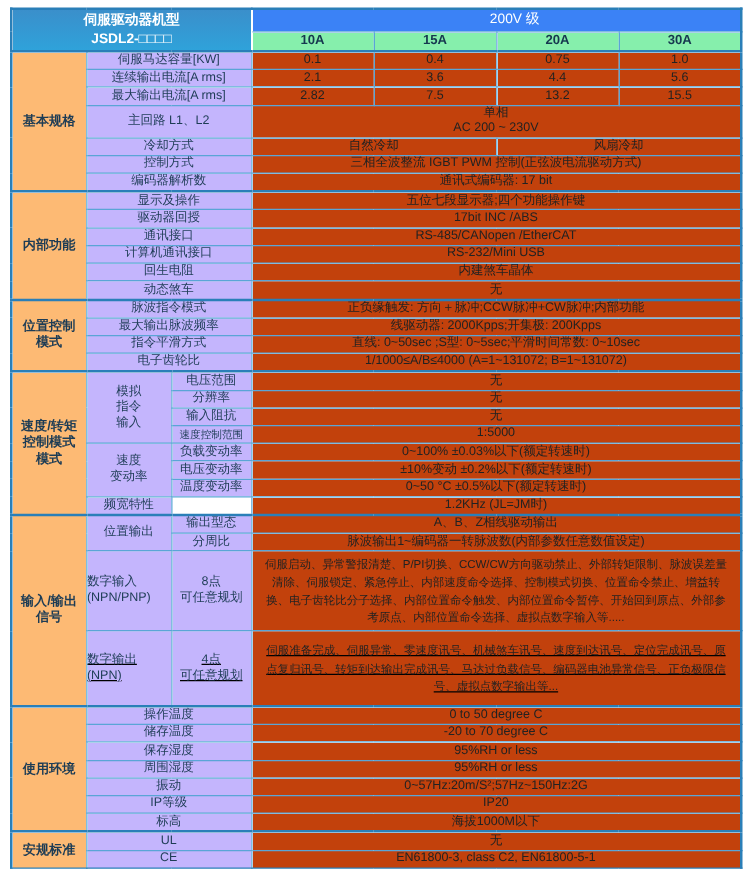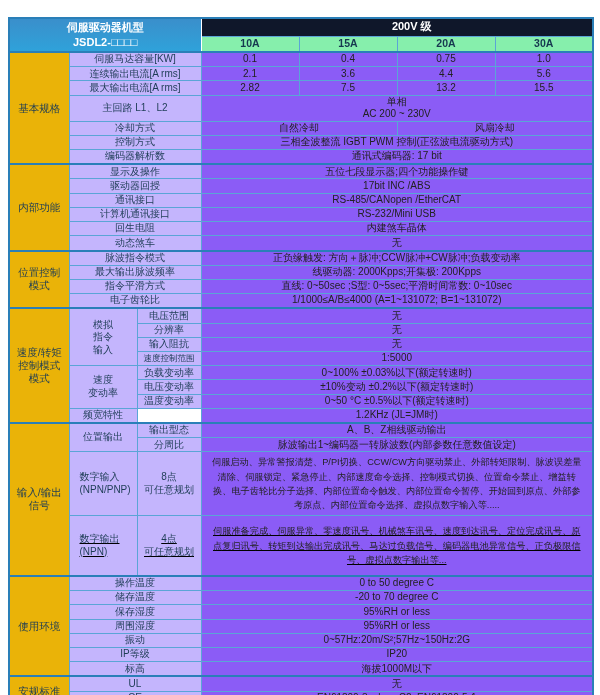--- a/index.html
+++ b/index.html
@@ -1,21 +1,21 @@
 <!DOCTYPE html>
 <html><head>
 <meta charset="utf-8">
 <style>
   html,body{margin:0;padding:0;}
   body{
     width:600px;height:695px;background:#ffffff;position:relative;
     font-family:"Liberation Sans","DejaVu Sans",sans-serif;
     -webkit-font-smoothing:antialiased;
   }
-  .sheet{position:absolute;left:8px;top:17px;width:584px;height:674px;}
+  .sheet{position:absolute;left:8px;top:6px;width:584px;height:674px;}
   table{
     width:584px;height:690px;border-collapse:collapse;table-layout:fixed;
     border:2px solid #2a7fb8;
   }
   th,td{
     border:1px solid #5aa5d6;
     padding:0 2px;
     text-align:center;vertical-align:middle;
     font-size:10px;color:#222;
     white-space:pre-line;
@@ -23,34 +23,34 @@
     line-height:1.25;
   }
   
   tr.hr1{height:18px;}
   tr.hr2{height:16px;}
   th.thmodel{
     background:linear-gradient(180deg,#3a8fcb,#2fa2da);
     color:#fff;font-weight:bold;font-size:11px;line-height:1.35;
     border-right:1px solid rgba(255,255,255,.55);
   }
-  th.thvolt{background:#0f172a;color:#fff;font-weight:bold;font-size:11px;padding-left:32px;}
+  th.thvolt{background:#3b82f6;color:#fff;font-weight:normal;font-size:11px;padding-left:32px;}
   th.thcol{
     background:#86efac;color:#16384f;font-weight:bold;font-size:10.5px;
     border-left:1px solid rgba(255,255,255,.5);
     border-top:1px solid rgba(255,255,255,.4);
   }
   thead tr:last-child th, th.thmodel{border-bottom:2px solid #2a7fb8;}
   
-  td.cat{background:#eab308;color:#1d3c55;font-size:10.5px;}
+  td.cat{background:#fdba74;color:#1d3c55;font-size:10.5px;font-weight:bold;}
   td.lab,td.grp,td.sub{background:#c4b5fd;color:#1d3c55;}
-  td.v{background:#8b5cf6;}
+  td.v{background:#c2410c;}
   td.empty{background:#ffffff;}
   td.small{font-size:8.5px;}
-  td.leftal{text-align:left;padding-left:10px;}
+  td.leftal{text-align:left;padding-left:0;}
   td.long{font-size:9.2px;line-height:1.55;padding:3px 8px;}
   tr.sec td{border-top:2px solid #2a7fb8;}
 </style>
 </head>
 <body>
 
 <div class="sheet">
   <table id="spec-table">
     <colgroup>
       <col style="width:60px">
@@ -137,21 +137,21 @@
           <td class="v" colspan="4">内建煞车晶体</td>
         </tr>
         <tr>
           <td class="lab" colspan="2">动态煞车</td>
           <td class="v" colspan="4">无</td>
         </tr>
         <tr class="sec">
           <td class="cat" rowspan="4">位置控制
 模式</td>
           <td class="lab" colspan="2">脉波指令模式</td>
-          <td class="v" colspan="4">正负缘触发: 方向＋脉冲;CCW脉冲+CW脉冲;负载变动率</td>
+          <td class="v" colspan="4">正负缘触发: 方向＋脉冲;CCW脉冲+CW脉冲;内部功能</td>
         </tr>
         <tr>
           <td class="lab" colspan="2">最大输出脉波频率</td>
           <td class="v" colspan="4">线驱动器: 2000Kpps;开集极: 200Kpps</td>
         </tr>
         <tr>
           <td class="lab" colspan="2">指令平滑方式</td>
           <td class="v" colspan="4">直线: 0~50sec ;S型: 0~5sec;平滑时间常数: 0~10sec</td>
         </tr>
         <tr>

